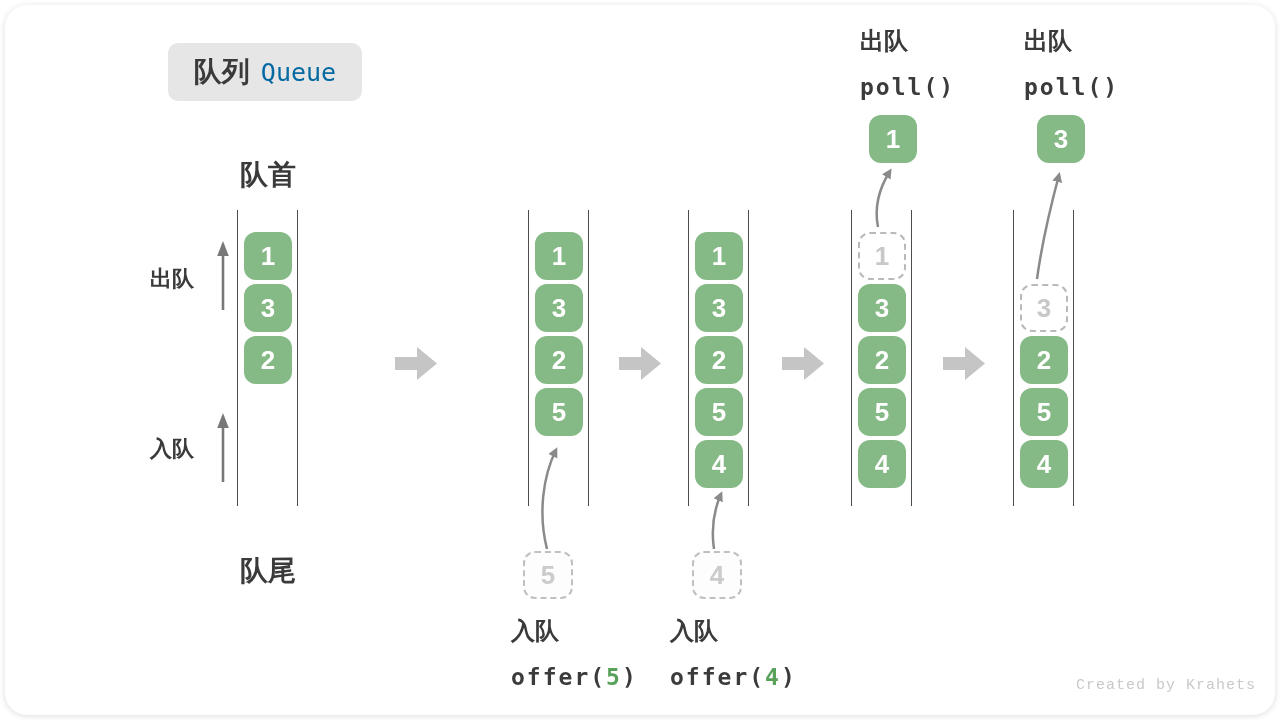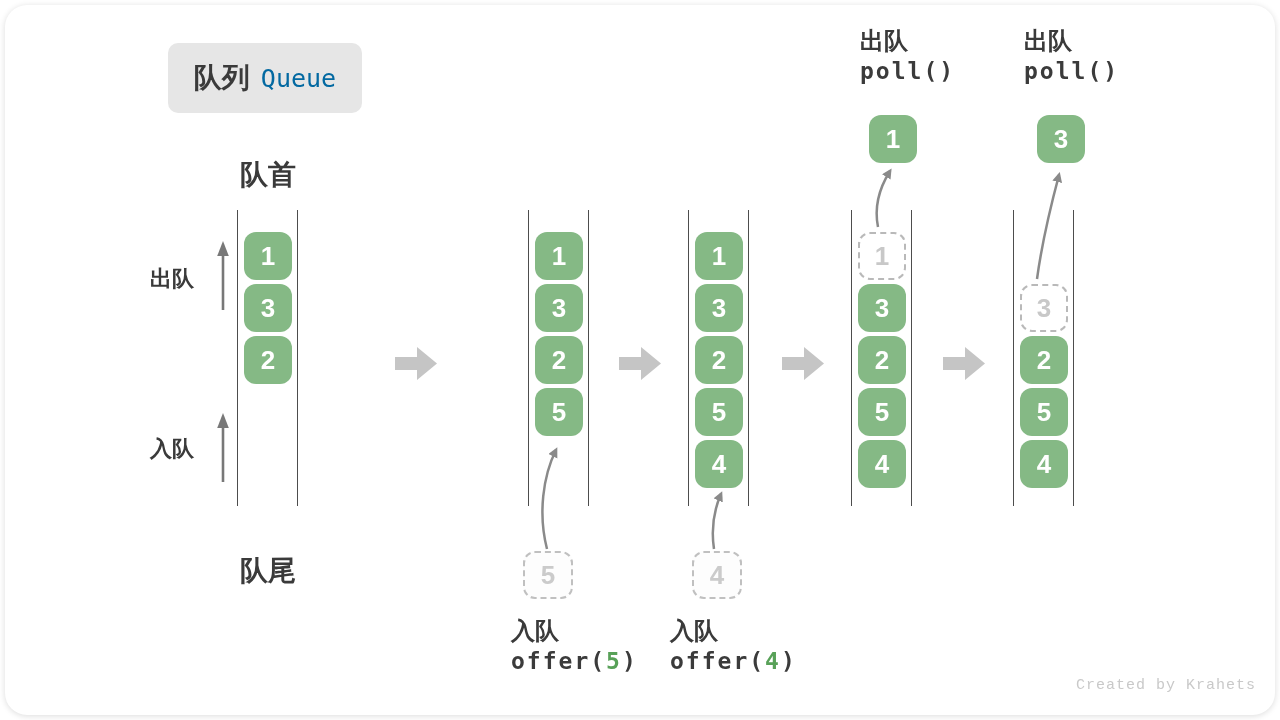--- a/index.html
+++ b/index.html
@@ -3,21 +3,21 @@
 <meta charset="utf-8">
 <style>
   * { margin:0; padding:0; box-sizing:border-box; }
   html,body { background:#ffffff; }
   body { font-family:"Liberation Sans","DejaVu Sans",sans-serif; }
   .stage { position:relative; width:1280px; height:720px; overflow:hidden; }
   .card { position:absolute; left:5px; top:5px; right:5px; bottom:5px;
           background:#ffffff; border-radius:22px;
           box-shadow:0 1px 6px rgba(0,0,0,0.14); }
 
-  .title-badge { position:absolute; left:168px; top:43px; width:194px; height:70px;
+  .title-badge { position:absolute; left:168px; top:43px; width:194px; height:58px;
                  background:#e6e6e6; border-radius:10px;
                  display:flex; align-items:center; justify-content:center; gap:11px; }
   .title-zh { font-size:28px; font-weight:700; color:#3a3a3a; }
   .title-en { font-family:"DejaVu Sans Mono","Liberation Mono",monospace;
               font-size:25px; font-weight:400; color:#0369a1; }
 
   .zh-label { position:absolute; font-weight:700; color:#3a3a3a; }
   .lbl-front, .lbl-rear { left:237px; width:62px; text-align:center; font-size:28px;font-family:Liberation Mono, monospace; }
   .lbl-front { top:156px; }
   .lbl-rear  { top:552px; }
@@ -50,21 +50,21 @@
                 border:2px dashed #c0c0c0; color:#cbcbcb; font-size:26px; font-weight:700;
                 text-align:center; line-height:44px; background:#fdfdfd; }
   .staged-5 { left:523px; } .staged-4 { left:692px; }
 
   .op-group { position:absolute; }
   .op-enq5 { left:511px; top:616px; } .op-enq4 { left:670px; top:616px; }
   .op-poll1 { left:860px; top:26px; } .op-poll3 { left:1024px; top:26px; }
   .op-zh { font-size:24px; font-weight:700; color:#3a3a3a; line-height:30px; }
   .op-code { font-family:"DejaVu Sans Mono","Liberation Mono",monospace;
              font-size:23px; font-weight:600; color:#3b3b3b; letter-spacing:2px;
-             line-height:30px; margin-top:0; white-space:nowrap; }
+             line-height:30px; margin-top:16px; white-space:nowrap; }
   .op-code .arg { color:#58a158; }
 
   .step-arrow { position:absolute; top:347px; width:42px; height:33px; }
   .sa1 { left:395px; } .sa2 { left:619px; } .sa3 { left:782px; } .sa4 { left:943px; }
 
   .overlay { position:absolute; left:0; top:0; width:1280px; height:720px; pointer-events:none; }
 
   .watermark { position:absolute; left:1076px; top:677px;
                font-family:Liberation Mono, monospace;
                font-size:15px; color:#c9c9c9; letter-spacing:1px; }

